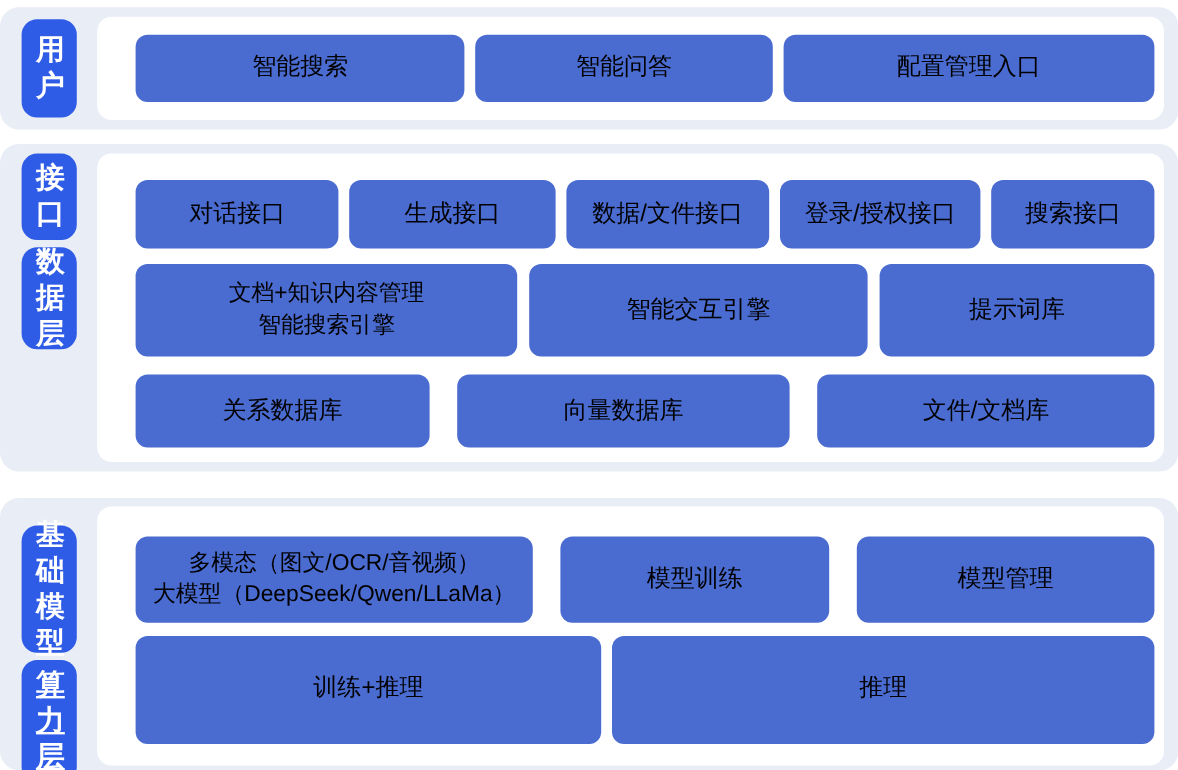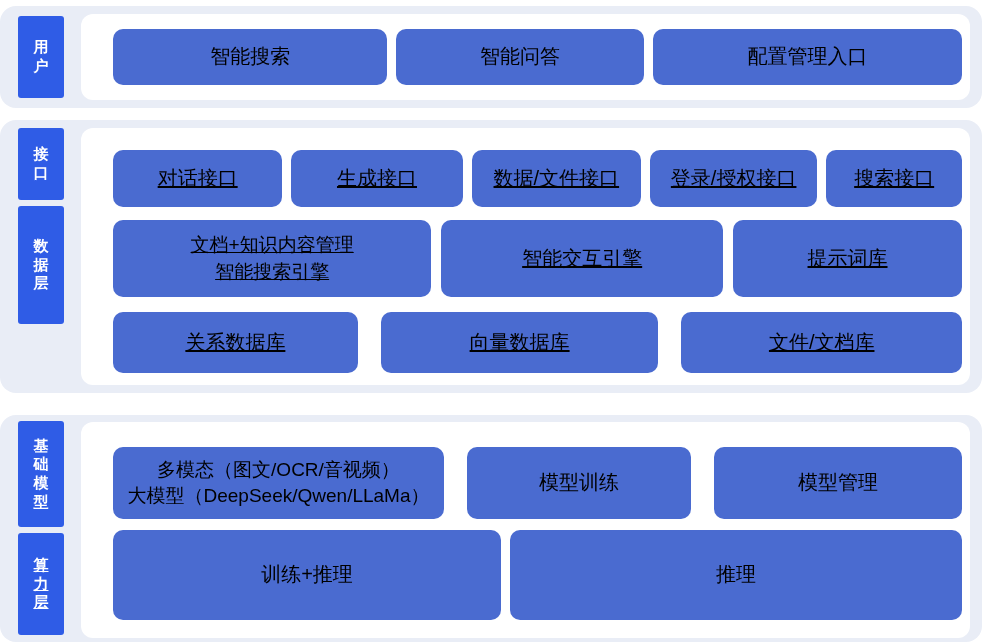--- a/index.html
+++ b/index.html
@@ -25,67 +25,67 @@
 
   .labels {
     width: 46px;
     flex: none;
     display: flex;
     flex-direction: column;
     gap: 6px;
   }
   .s1 .labels { justify-content: center; }
   .s2 .labels { padding-top: 8px; }
-  .s3 .labels { padding-top: 6px; }
+  .s3 .labels { padding-top: 23px; }
 
   .layer-label {
     background: #2f5ce6;
-    border-radius: 3px;
+    border-radius: 13px;
     color: #ffffff;
     font-weight: bold;
-    font-size: 15px;
+    font-size: 24px;
     line-height: 1.25;
     display: flex;
     align-items: center;
     justify-content: center;
     text-align: center;
     flex: none;
   }
   .layer-label span {
     display: block;
     width: 22px;
     word-break: break-all;
   }
   .lab-h82  { height: 82px; }
   .lab-h72  { height: 72px; }
   .lab-h80  { height: 80px; }
-  .lab-h97  { height: 118px; }
+  .lab-h97  { height: 85px; }
   .lab-h106 { height: 106px; }
   .lab-h102 { height: 102px; text-decoration: underline; }
 
   .inner {
     background: #ffffff;
     border-radius: 12px;
     flex: 1;
     margin-left: 17px;
     padding: 0 8px 0 32px;
     display: flex;
     flex-direction: column;
   }
   .s1 .inner { margin-top: 8px; margin-bottom: 8px; justify-content: center; }
-  .s2 .inner { margin-top: 8px; margin-bottom: 8px; text-decoration: underline; }
+  .s2 .inner { margin-top: 8px; margin-bottom: 8px; }
   .s3 .inner { margin-top: 7px; margin-bottom: 4px; }
 
   .row { display: flex; gap: 9px; }
   .r1 { height: 56px; }
   .rA { margin-top: 22px; height: 57px; }
   .rB { margin-top: 13px; height: 77px; gap: 10px; justify-content: center; }
   .rC { margin-top: 15px; height: 61px; gap: 23px; }
   .rD { margin-top: 25px; height: 72px; gap: 23px; }
-  .rE { margin-top: 11px; height: 90px; }
+  .rE { margin-top: 11px; height: 90px; font-family: Liberation Mono, monospace; }
 
   .btn {
     background: #4a6bd0;
     border-radius: 10px;
     color: #000000;
     font-size: 20px;
     line-height: 1.38;
     display: flex;
     align-items: center;
     justify-content: center;

